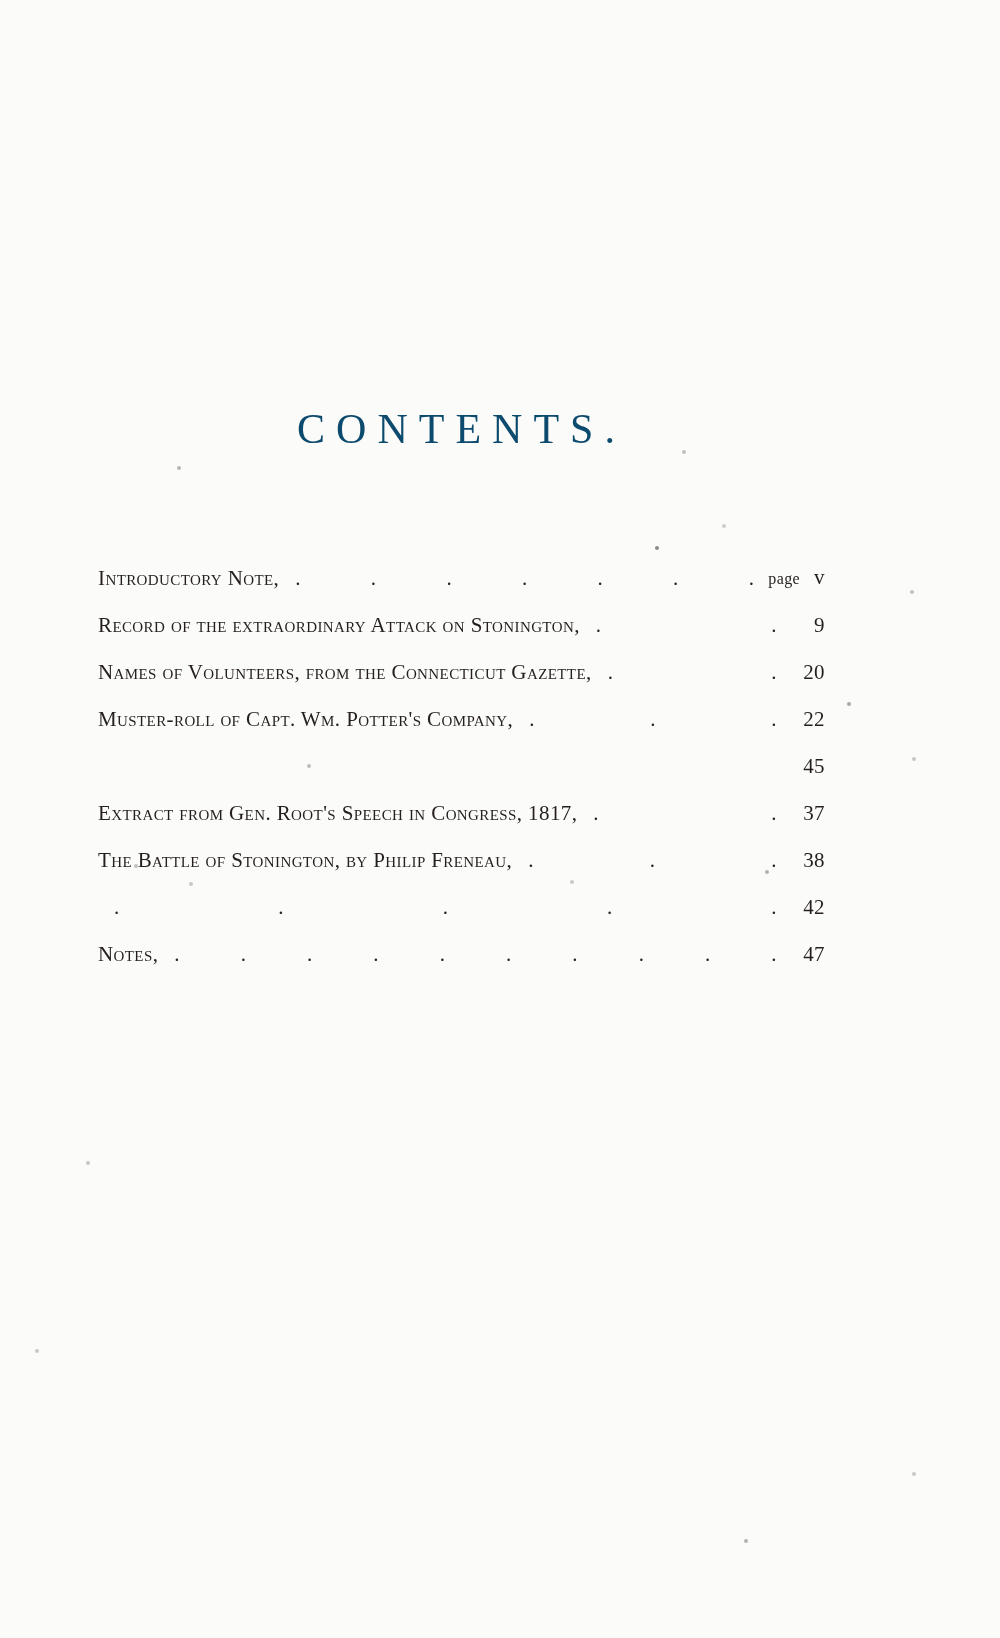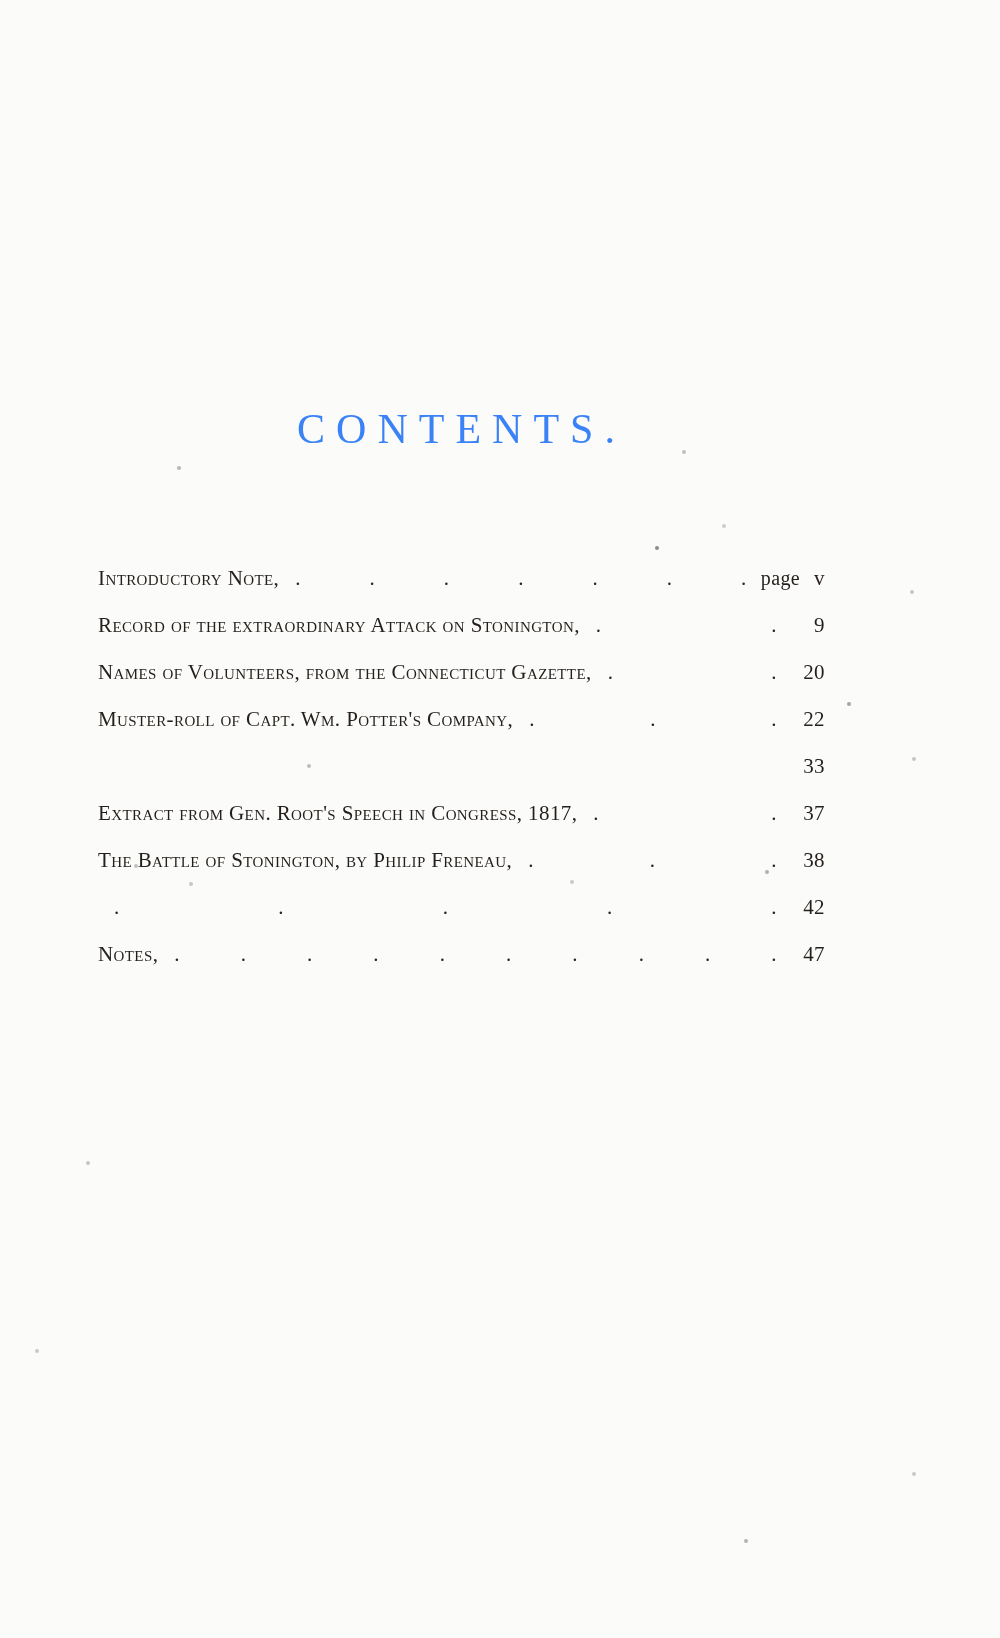--- a/index.html
+++ b/index.html
@@ -20,21 +20,21 @@
   .content {
     padding-left: 98px;
     padding-right: 175px; 
   }
   .doc-title {
     margin-top: 405px;
     text-align: center;
     font-size: 42px;
     letter-spacing: 11px;
     font-weight: 400;
-    color: #3b82f6;
+    color: #0c4a6e;
     white-space: nowrap;
   }
   .toc {
     margin-top: 102px;
   }
   .toc-entry {
     display: flex;
     align-items: flex-end;
     height: 47px;
     line-height: 47px;
@@ -59,21 +59,21 @@
   }
   .page-cell {
     white-space: nowrap;
     text-align: right;
     min-width: 34px;
     font-variant-caps: normal;
     font-size: 21px;
   }
   .page-prefix {
     margin-right: 14px;
-    font-size: 20px;
+    font-size: 16px;
   }
   
   .specks {
     position: absolute;
     top: 0; left: 0;
     width: 2px; height: 2px;
     border-radius: 50%;
     background: transparent;
     box-shadow:
       178px 62px 0 1px #b8b6b2,
@@ -131,21 +131,21 @@
 
       <div class="toc-entry">
         <span class="entry-title">Muster-roll of Capt. Wm. Potter's Company,</span>
         <span class="leader-dots">. . .</span>
         <span class="page-cell">22</span>
       </div>
 
 
       <div class="toc-entry">
         <span class="leader-dots"></span>
-        <span class="page-cell">33</span>
+        <span class="page-cell">45</span>
       </div>
 
       <div class="toc-entry">
         <span class="entry-title">Extract from Gen. Root's Speech in Congress, 1817,</span>
         <span class="leader-dots">. .</span>
         <span class="page-cell">37</span>
       </div>
 
       <div class="toc-entry">
         <span class="entry-title">The Battle of Stonington, by Philip Freneau,</span>

